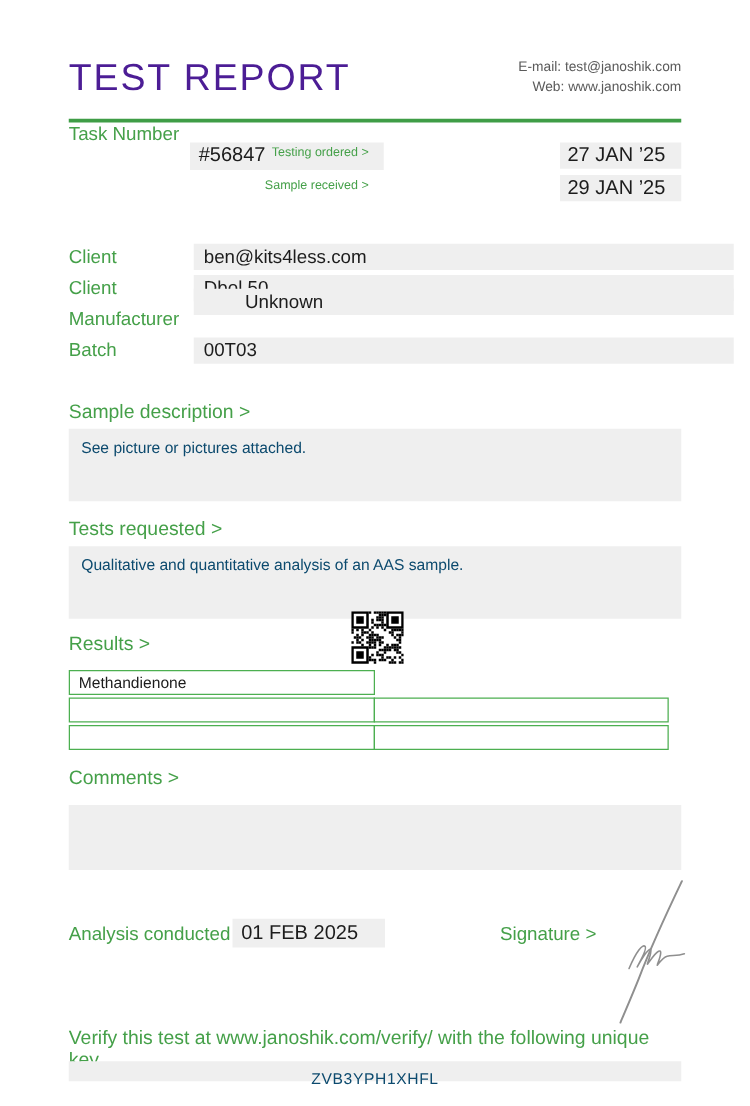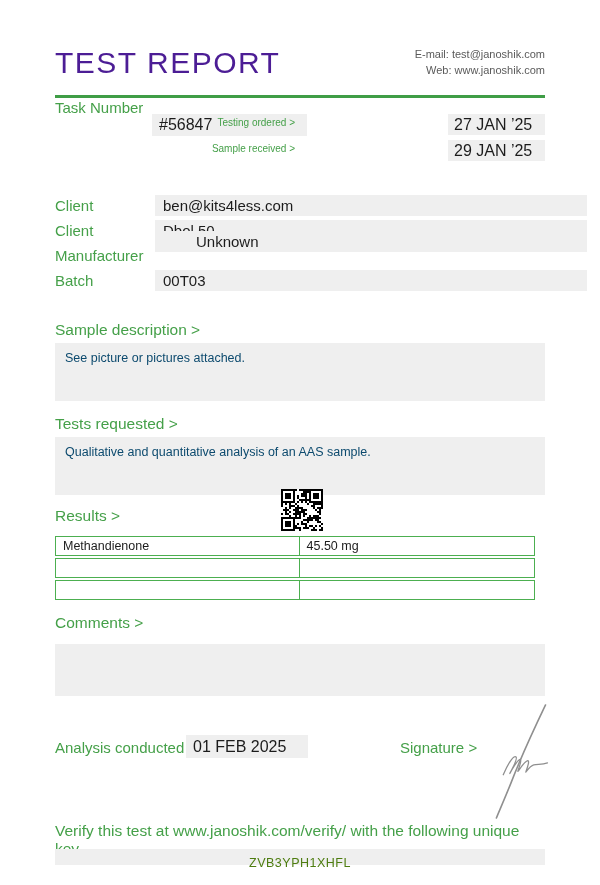--- a/index.html
+++ b/index.html
@@ -39,21 +39,21 @@
   .rtable{left:55px;top:536px;width:490px;}
   .rrow{display:flex;margin-bottom:2px;}
   .rcell{border:1.5px solid #4CAF50;height:18px;line-height:18px;font-size:12.5px;padding-left:7px;box-sizing:content-box;}
   .rcell.c1{width:236px;border-right-width:1.5px;}
   .rcell.c2{width:227px;margin-left:-1.5px;}
   
   .analysis-label{left:55px;top:739px;font-size:15px;}
   .analysis-box{left:186px;top:735px;width:115px;height:23px;line-height:23px;padding-left:7px;font-size:16px;}
   .sig-label{left:400px;top:739px;font-size:15px;}
   .verify{left:55px;top:822px;width:490px;font-size:15.5px;color:#45A049;}
-  .key-box{left:55px;top:849px;width:490px;height:16px;line-height:28px;text-align:center;font-size:12.5px;letter-spacing:.5px;color:#4d7c0f;}
+  .key-box{left:55px;top:849px;width:490px;height:16px;line-height:28px;text-align:center;font-size:12.5px;letter-spacing:.5px;color:#0c4a6e;}
 </style>
 </head>
 <body>
 
 <div class="page">
 
   <div class="abs title">TEST REPORT</div>
 
 
   <div class="abs contact">
@@ -241,21 +241,20 @@
       <rect x="30" y="40" width="2" height="2" fill="#000"></rect>
       <rect x="32" y="40" width="2" height="2" fill="#000"></rect>
       <rect x="34" y="40" width="2" height="2" fill="#000"></rect>
       <rect x="38" y="40" width="2" height="2" fill="#000"></rect>
       <rect x="40" y="40" width="2" height="2" fill="#000"></rect>
     </svg>
 
   <div class="abs rtable">
     <div class="rrow">
       <div class="rcell c1">Methandienone</div>
-      <div class="rcell c2">45.50 mg</div>
     </div>
     <div class="rrow">
       <div class="rcell c1"></div>
       <div class="rcell c2"></div>
     </div>
     <div class="rrow">
       <div class="rcell c1"></div>
       <div class="rcell c2"></div>
     </div>
   </div>

